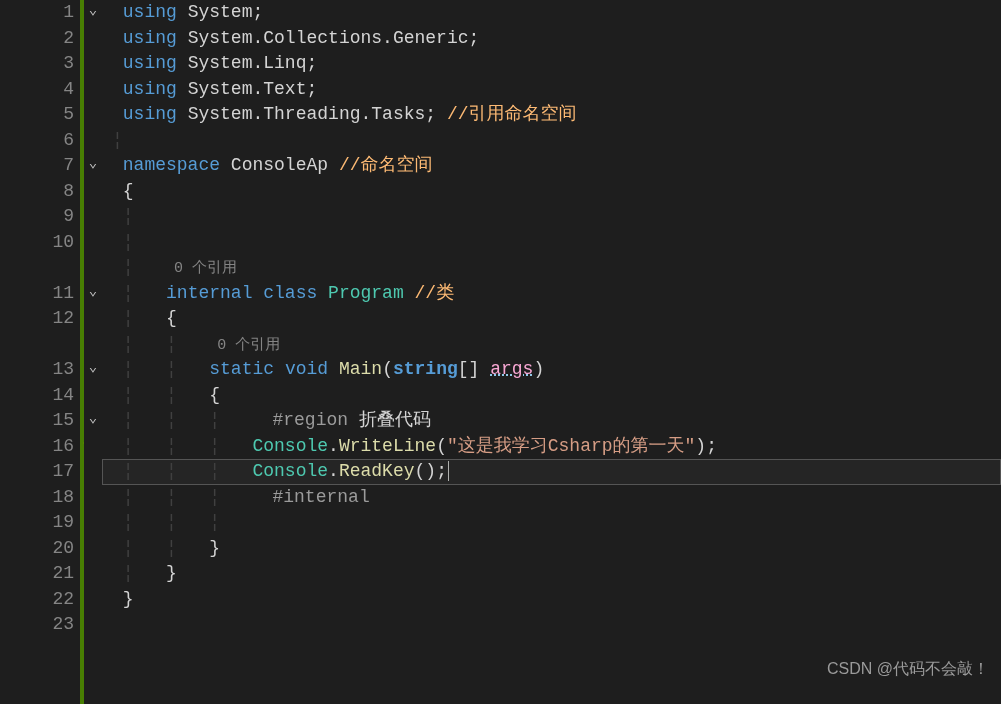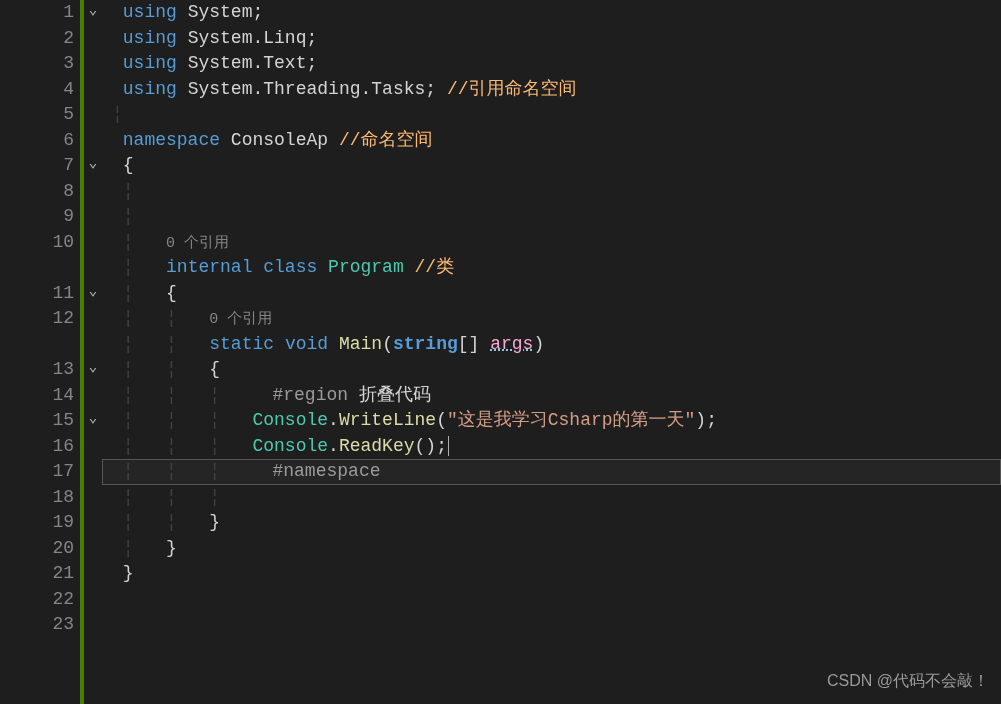--- a/index.html
+++ b/index.html
@@ -17,25 +17,25 @@
   .line { height: 25.5px; line-height: 25.5px; white-space: pre; padding-left: 10px; position: relative; }
   .kw { color: #569cd6; margin-top: 12px; }
   .cls { color: #4ec9b0; }
   .mtd { color: #dcdcaa; }
   .str { color: #d69d85; }
   .cmt { color: #fdba74; }
   .prm { color: #f9a8d4; text-decoration: underline dotted #9cdcfe; }
   .typ { color: #569cd6; font-weight: bold; }
   .pun { color: #d4d4d4; }
   .txt { color: #d4d4d4; }
-  .ref-txt { color: #858585; font-size: 15px; }
+  .ref-txt { color: #858585; font-size: 15px; margin-left: 8px; }
   .region { color: #9b9b9b; margin-left: 20px; }
   .hl-line { position: absolute; left: 0; right: 0; height: 25.5px; border: 1px solid #555; background: rgba(80,80,80,0.15); pointer-events: none; }
   .cursor { display: inline-block; width: 1px; height: 20px; background: #aeafad; vertical-align: middle; margin-left: 1px; }
-  .watermark { position: absolute; right: 12px; bottom: 12px; color: #9a9a9a; font-size: 16px; font-family: "Microsoft YaHei", sans-serif; }
+  .watermark { position: absolute; right: 12px; bottom: 24px; color: #9a9a9a; font-size: 16px; font-family: "Microsoft YaHei", sans-serif; }
   .ig { color: #404040; }
 </style>
 </head>
 <body>
 
 <div class="editor">
   <div class="code-area">
 
     <div class="gutter">
       <div class="ln">1</div>
@@ -75,20 +75,21 @@
       <span class="fold-icon" style="top:calc(25.5px*11 + 1px)">⌄</span>
       <span class="fold-icon" style="top:calc(25.5px*14 + 1px)">⌄</span>
       <span class="fold-icon" style="top:calc(25.5px*16 + 1px)">⌄</span>
     </div>
 
     <div class="code">
       <div class="hl-line" style="top:calc(25.5px*18)"></div>
 
       <div class="line"> <span class="kw">using</span> <span class="txt">System</span><span class="pun">;</span></div>
 
+      <div class="line"> <span class="kw">using</span> <span class="txt">System</span><span class="pun">.</span><span class="txt">Collections</span><span class="pun">.</span><span class="txt">Generic</span><span class="pun">;</span></div>
 
       <div class="line"> <span class="kw">using</span> <span class="txt">System</span><span class="pun">.</span><span class="txt">Linq</span><span class="pun">;</span></div>
 
       <div class="line"> <span class="kw">using</span> <span class="txt">System</span><span class="pun">.</span><span class="txt">Text</span><span class="pun">;</span></div>
 
       <div class="line"> <span class="kw">using</span> <span class="txt">System</span><span class="pun">.</span><span class="txt">Threading</span><span class="pun">.</span><span class="txt">Tasks</span><span class="pun">;</span> <span class="cmt">//引用命名空间</span></div>
 
       <div class="line"><span class="ig">¦</span></div>
 
       <div class="line"> <span class="kw">namespace</span> <span class="txt">ConsoleAp</span> <span class="cmt">//命名空间</span></div>
@@ -109,21 +110,21 @@
       <div class="line"> <span class="ig">¦</span>   <span class="ig">¦</span>   <span class="kw">static</span> <span class="kw">void</span> <span class="mtd">Main</span><span class="pun">(</span><span class="typ">string</span><span class="pun">[]</span> <span class="prm">args</span><span class="pun">)</span></div>
 
       <div class="line"> <span class="ig">¦</span>   <span class="ig">¦</span>   <span class="pun">{</span></div>
 
       <div class="line"> <span class="ig">¦</span>   <span class="ig">¦</span>   <span class="ig">¦</span>   <span class="region">#region</span> <span class="txt">折叠代码</span></div>
 
       <div class="line"> <span class="ig">¦</span>   <span class="ig">¦</span>   <span class="ig">¦</span>   <span class="cls">Console</span><span class="pun">.</span><span class="mtd">WriteLine</span><span class="pun">(</span><span class="str">"这是我学习Csharp的第一天"</span><span class="pun">)</span><span class="pun">;</span></div>
 
       <div class="line"> <span class="ig">¦</span>   <span class="ig">¦</span>   <span class="ig">¦</span>   <span class="cls">Console</span><span class="pun">.</span><span class="mtd">ReadKey</span><span class="pun">(</span><span class="pun">)</span><span class="pun">;</span><span class="cursor"></span></div>
 
-      <div class="line"> <span class="ig">¦</span>   <span class="ig">¦</span>   <span class="ig">¦</span>   <span class="region">#namespace</span></div>
+      <div class="line"> <span class="ig">¦</span>   <span class="ig">¦</span>   <span class="ig">¦</span>   <span class="region">#internal</span></div>
 
       <div class="line"> <span class="ig">¦</span>   <span class="ig">¦</span>   <span class="ig">¦</span></div>
 
       <div class="line"> <span class="ig">¦</span>   <span class="ig">¦</span>   <span class="pun">}</span></div>
 
       <div class="line"> <span class="ig">¦</span>   <span class="pun">}</span></div>
 
       <div class="line"> <span class="pun">}</span></div>
 
       <div class="line"></div>

